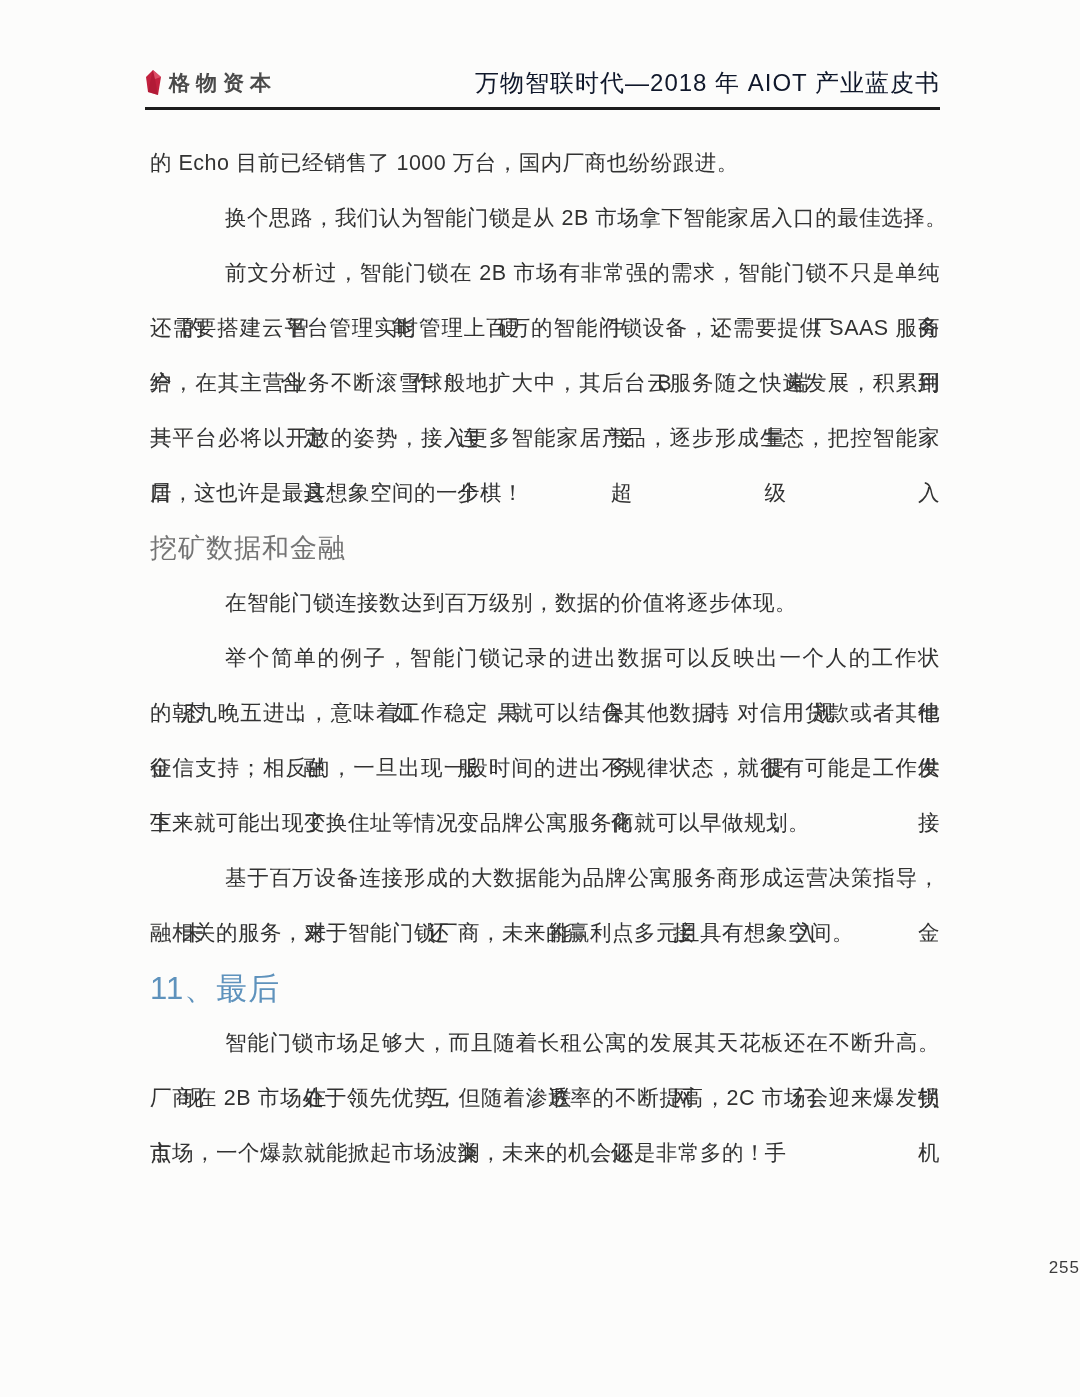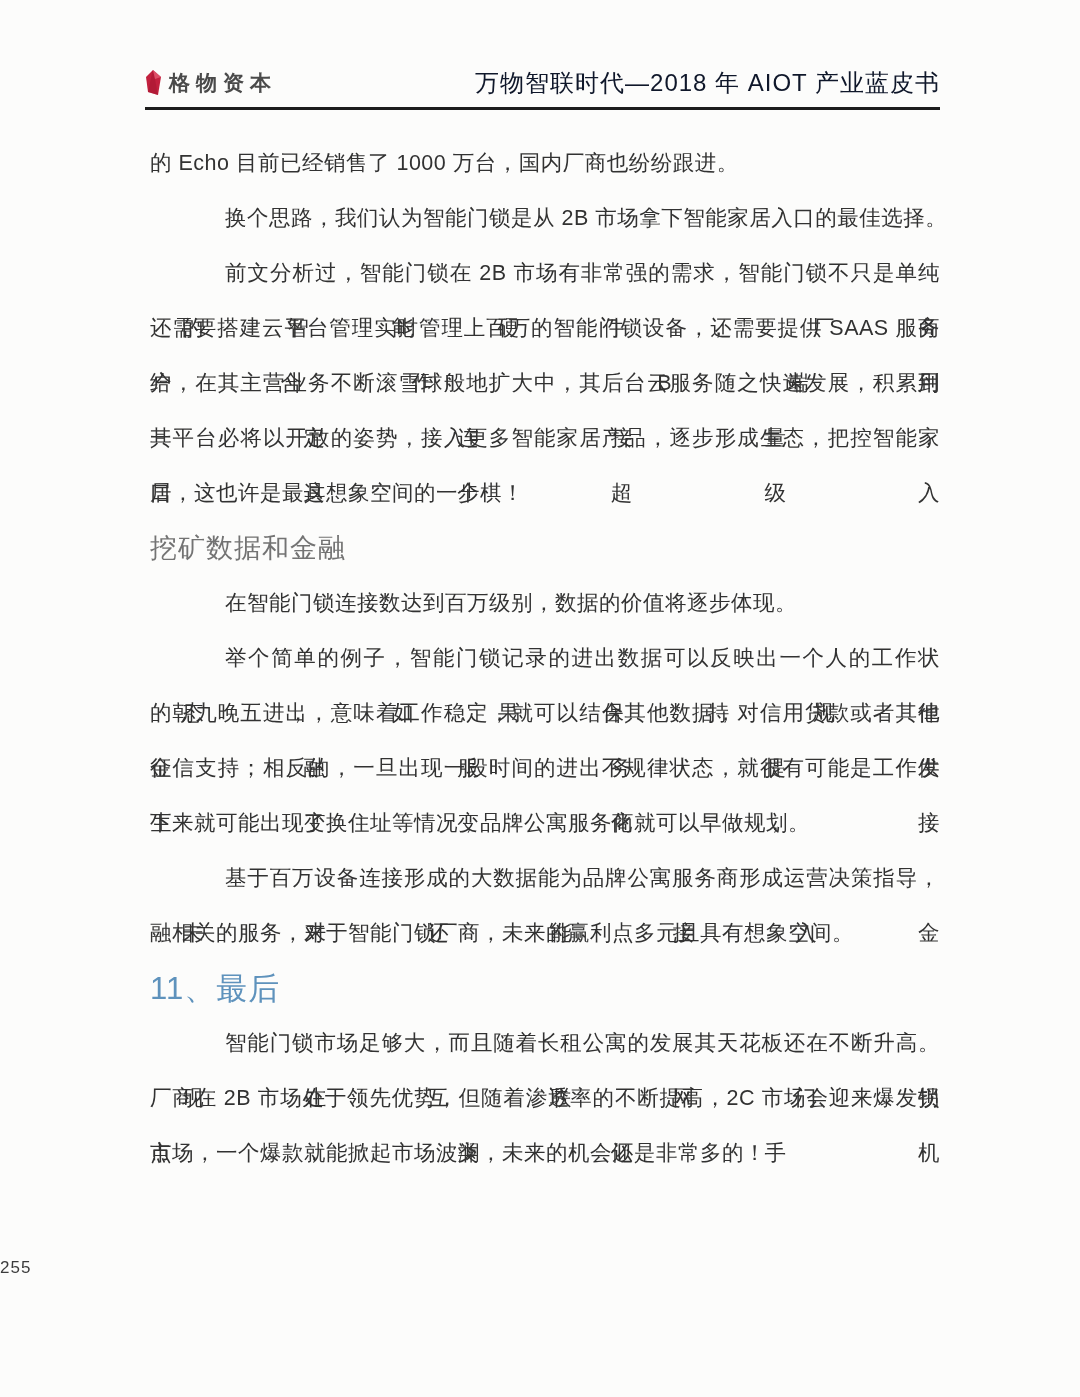--- a/index.html
+++ b/index.html
@@ -90,21 +90,21 @@
     color: #5e92bc;
     letter-spacing: 1px;
   }
 
   
   .page-footer {
     position: absolute;
     left: 0;
     top: 1258px;
     width: 100%;
-    text-align: left;
+    text-align: right;
   }
   .page-number {
     font-size: 17px;
     color: #3c3c3c;
     letter-spacing: 1px;
   }
 </style>
 </head>
 <body>
 

